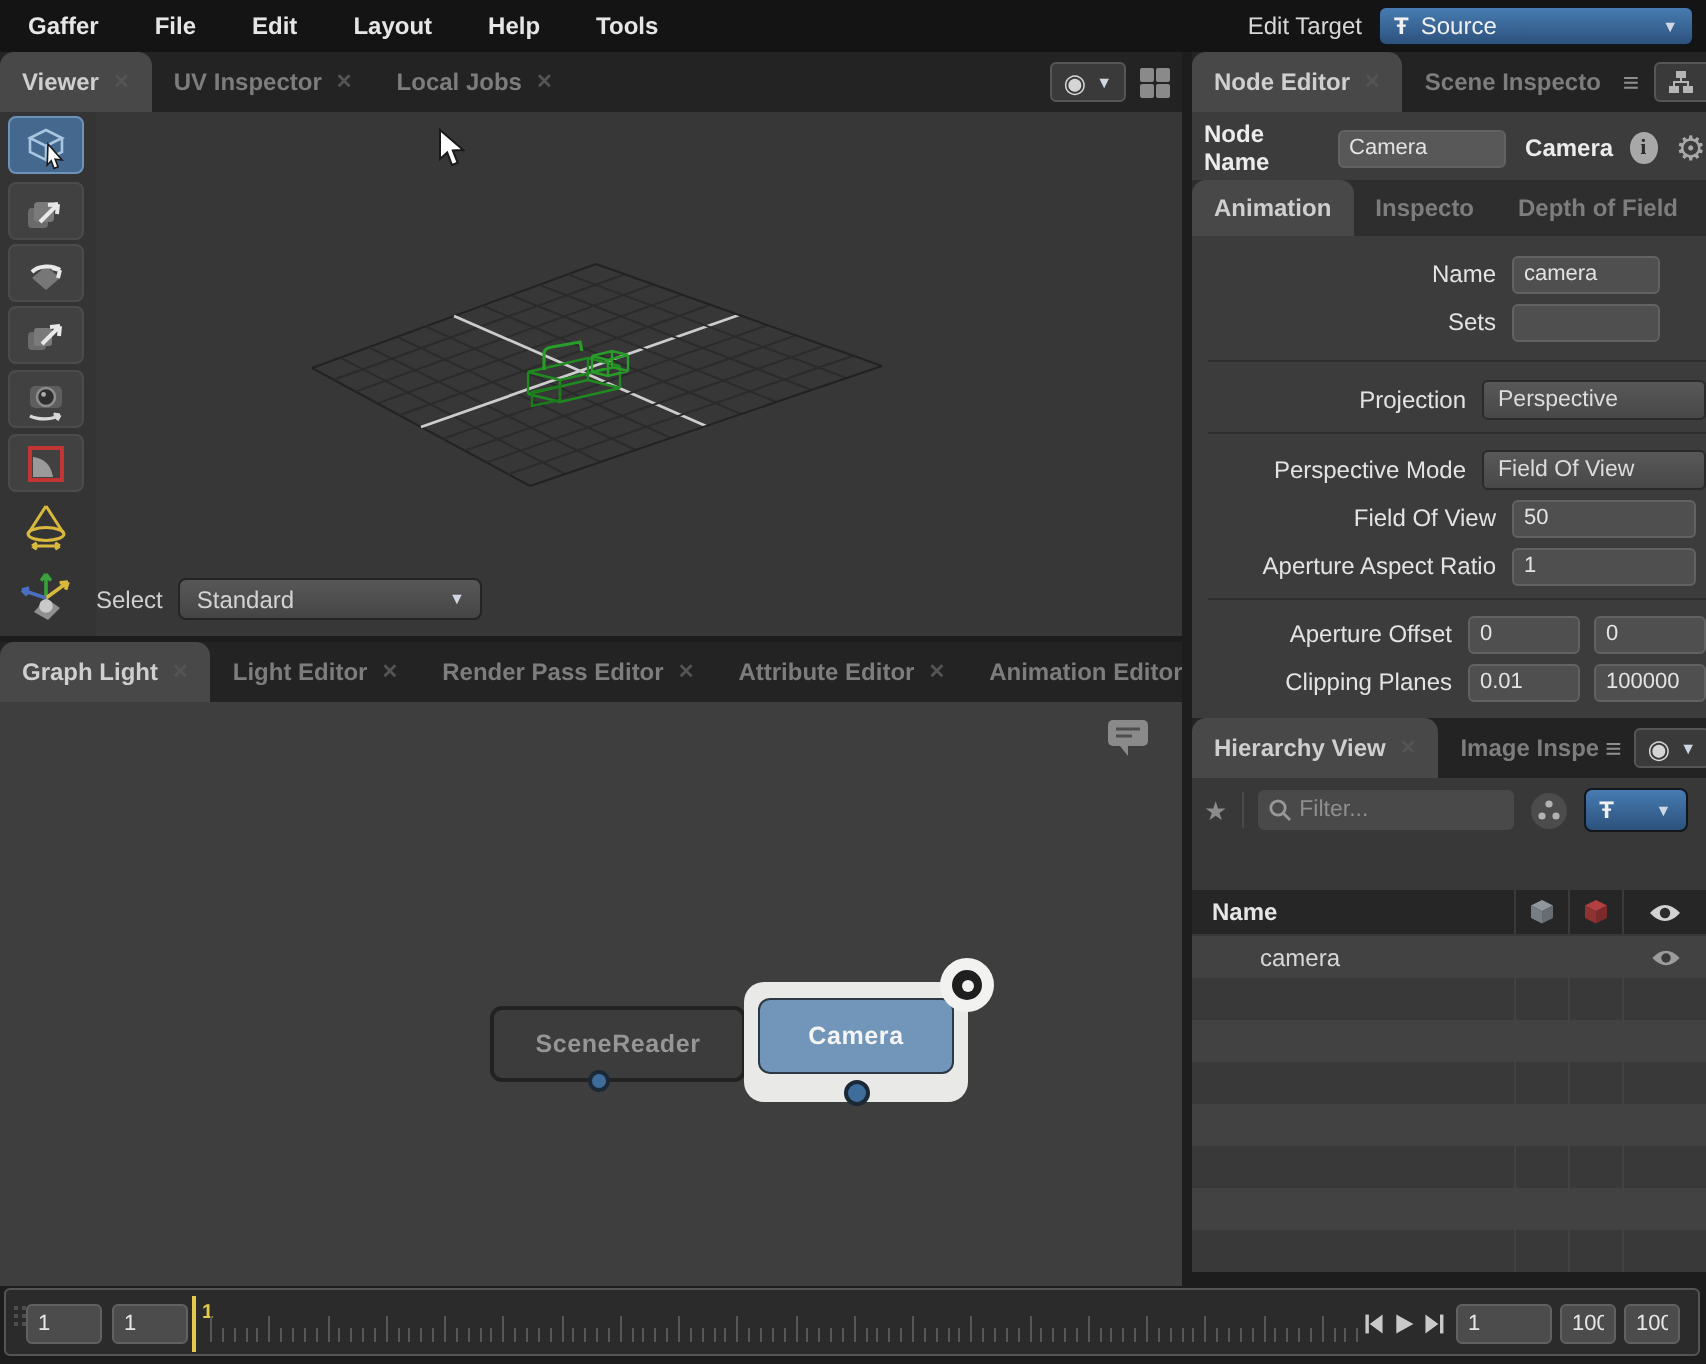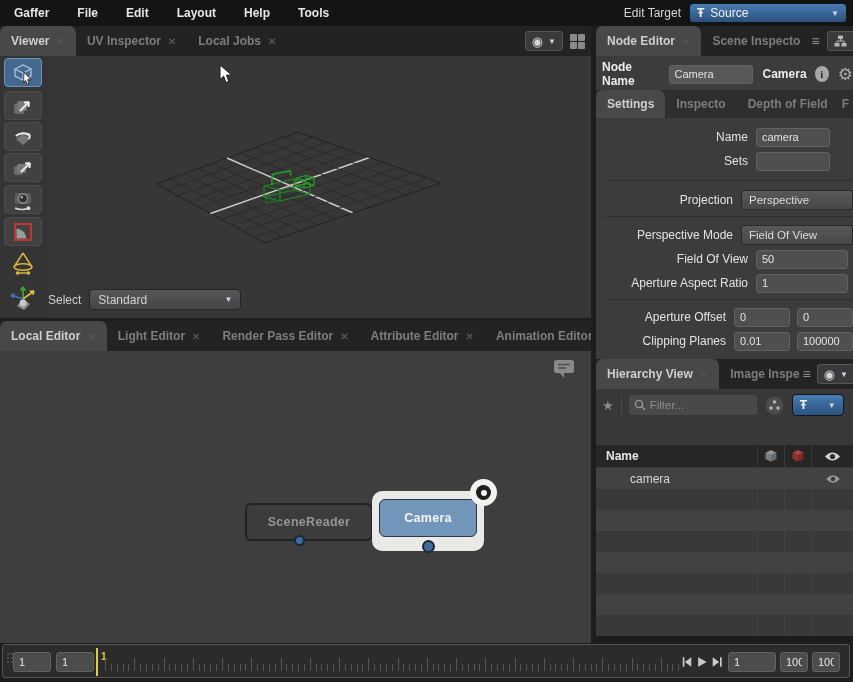--- a/index.html
+++ b/index.html
@@ -338,21 +338,21 @@
           <span>Standard</span>
           <span class="dd-arrow">▼</span>
         </div>
       </div>
     </div>
   </div>
 
   <div class="panel" style="left:0; top:321px; width:591px; height:322px;">
     <div class="tabbar">
       <div class="tab active">
-        <span>Local Editor</span>
+        <span>Graph Light</span>
         <span class="close">✕</span>
       </div>
       <div class="tab">
         <span>Light Editor</span>
         <span class="close">✕</span>
       </div>
       <div class="tab">
         <span>Render Pass Editor</span>
         <span class="close">✕</span>
       </div>
@@ -422,21 +422,21 @@
       <div class="abs" style="left:0; top:6px; right:0; height:24px; display:flex; align-items:center;">
         <span style="color:#ececec; font-size:12px; font-weight:bold; padding-left:6px;">Node Name</span>
         <input class="field" style="width: 84px; margin-left: 8px; background: rgb(88, 88, 88);" value="Camera">
         <span style="color:#ececec; font-size:12px; font-weight:bold; margin-left:10px;">Camera</span>
         <span style="margin-left:8px; width:16px; height:16px; border-radius:50%; background:#a8a8a8; color:#2c2c2c; font-weight:bold; font-size:11px; font-family:'Liberation Serif',serif; display:inline-flex; align-items:center; justify-content:center;">i</span>
         <span style="margin-left:9px; color:#a8a8a8; font-size:17px; line-height:1;">⚙</span>
       </div>
 
       <div class="abs" style="left:0; top:34px; right:0; height:28px; background:#2e2e2e; display:flex; align-items:stretch;">
         <div class="tab active" style="font-size:12px;">
-            <span>Settings</span>
+            <span>Animation</span>
           </div>
         <div class="tab">
             <span>Inspecto</span>
           </div>
         <div class="tab">
             <span>Depth of Field</span>
           </div>
         <div class="tab" style="padding:0 3px;">
             <span>F</span>
           </div>

